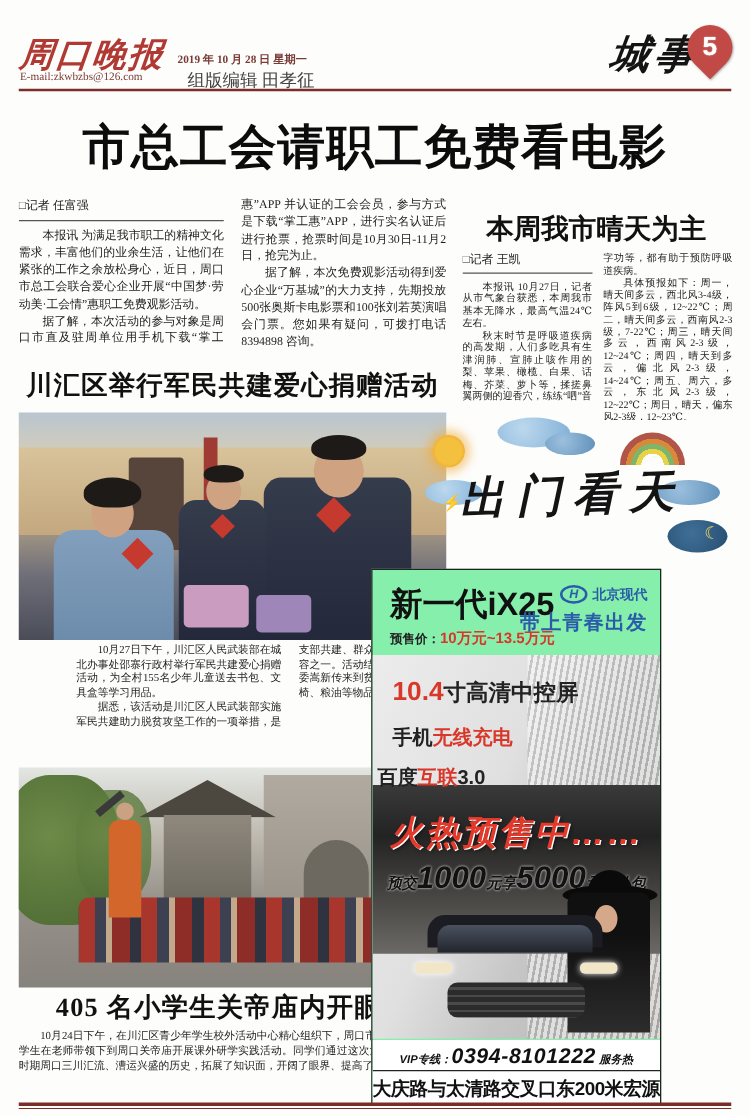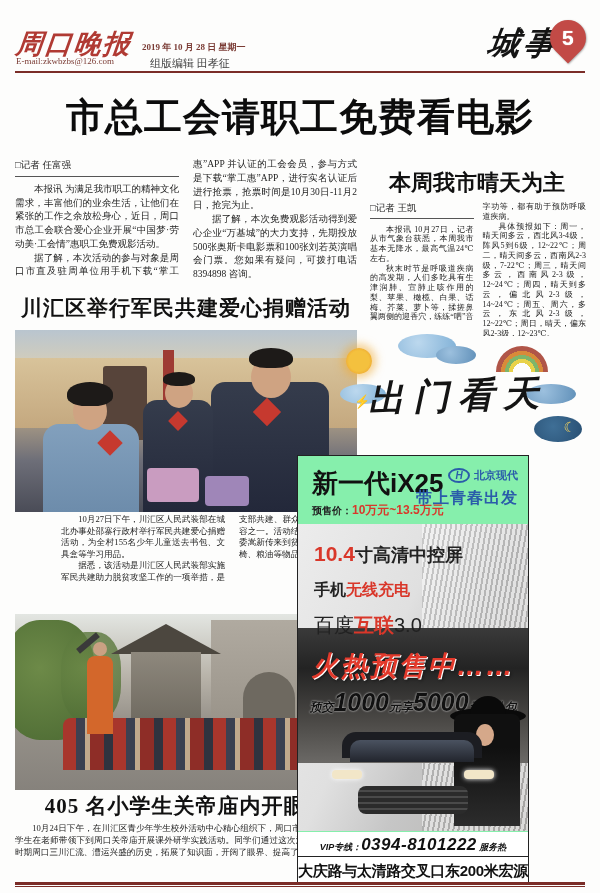--- a/index.html
+++ b/index.html
@@ -5,21 +5,21 @@
   * { margin:0; padding:0; box-sizing:border-box; }
   html,body { width:600px; height:893px; }
   body { background:#f6f5f2; font-family:"Liberation Serif","DejaVu Serif",serif; color:#1c1c1c; }
   .page { position:relative; width:600px; height:893px; background:#fdfdfc; overflow:hidden; }
   .abs { position:absolute; }
 
   
   .masthead { left:16px; top:26px; font-size:27px; font-weight:900; font-style:italic; color:#b03a33; letter-spacing:2px; transform:skewX(-6deg); }
   .head-date { left:142px; top:41px; font-size:9px; color:#7a3b34; font-weight:bold; }
   .head-email { left:16px; top:56px; font-size:9px; color:#7a3b34; }
-  .head-editor { left:150px; top:56px; font-size:11px; color:#444;font-family:Liberation Serif, serif; }
+  .head-editor { left:150px; top:56px; font-size:14px; color:#444;font-family:Liberation Serif, serif; }
   .section-name { left:488px; top:22px; font-size:32px; font-weight:900; font-style:italic; color:#141414; letter-spacing:4px; transform:skewX(-8deg); }
   .badge { left:550px; top:20px; width:36px; height:36px; background:#c24a46; border-radius:50% 50% 50% 0; transform:rotate(-45deg); box-shadow:0 1px 2px rgba(0,0,0,.35); display:flex; align-items:center; justify-content:center; }
   .badge span { transform:rotate(45deg); color:#fff; font-size:21px; font-weight:bold; font-family:"Liberation Sans",sans-serif; text-shadow:0 0 1px #fff; }
   .head-rule { left:15px; top:71px; width:570px; height:2px; background:#7b2d28; }
 
   
   .lead-title { left:0; top:92px; width:600px; text-align:center; font-size:38px; font-weight:900; letter-spacing:1px; color:#0c0c0c; }
   .sub-title { font-weight:900; color:#111; }
 
   
@@ -85,21 +85,21 @@
   .ad-slogan { position:absolute; right:10px; top:32px; font-size:16px; font-weight:900; color:#2a5caa; letter-spacing:1px; }
   .ad-bg { position:absolute; left:0; top:68px; width:100%; height:307px;
     background:linear-gradient(115deg,#ececec 0%,#e0e0e0 40%,#c6c6c6 62%,#b5b3b0 100%); }
   .ad-bg-texture { position:absolute; right:0; top:0; width:46%; height:100%;
     background:repeating-linear-gradient(100deg,rgba(255,255,255,.5) 0 3px,rgba(120,120,120,.25) 3px 5px); }
   .ad-garage { position:absolute; left:0; top:172px; width:100%; height:135px;
     background:linear-gradient(180deg,#3a3a3a 0%,#232323 30%,#4c4a47 70%,#6b6966 100%); }
   .ad-f1 { position:absolute; left:16px; top:86px; font-size:18px; font-weight:900; color:#222; }
   .ad-f1 b { color:#d9372a; font-size:21px; }
   .ad-f2 { position:absolute; left:16px; top:124px; font-size:16px; font-weight:900; color:#222; }
-  .ad-f3 { position:absolute; left:16px; top:156px; font-size:20px; font-weight:400; color:#222; }
+  .ad-f3 { position:absolute; left:4px; top:156px; font-size:16px; font-weight:700; color:#222; }
   .ad-f2 b, .ad-f3 b { color:#d9372a; }
   .ad-presale { position:absolute; left:0; top:192px; width:100%; text-align:center; font-size:27px; font-weight:900; font-style:italic; letter-spacing:2px; color:#e2392b; text-shadow:1px 1px 0 #fff, 2px 2px 3px rgba(0,0,0,.45); }
   .ad-offer { position:absolute; left:0; top:232px; width:100%; text-align:center; font-style:italic; color:#111; font-size:12px; font-weight:bold; text-shadow:0 0 2px #fff; }
   .ad-offer b { font-size:25px; font-weight:900;text-align:center; }
   .ad-woman { position:absolute; right:8px; top:258px; width:66px; height:112px; background:linear-gradient(180deg,#101010 30%,#2c2c2c 100%); border-radius:8px 8px 0 0; }
   .ad-hat { position:absolute; right:2px; top:252px; width:76px; height:16px; background:#0a0a0a; border-radius:50%; }
   .ad-hat-dome { position:absolute; right:22px; top:240px; width:36px; height:20px; background:#0a0a0a; border-radius:18px 18px 0 0; }
   .ad-face { position:absolute; right:34px; top:268px; width:18px; height:22px; background:#d5a88a; border-radius:50%; }
   .ad-car { position:absolute; left:26px; top:288px; width:178px; height:86px; border-radius:16px 16px 6px 6px;
     background:linear-gradient(180deg,#e8indeterminate 0,#e88a3e 0%,#dd6f26 55%,#b35014 100%); }

